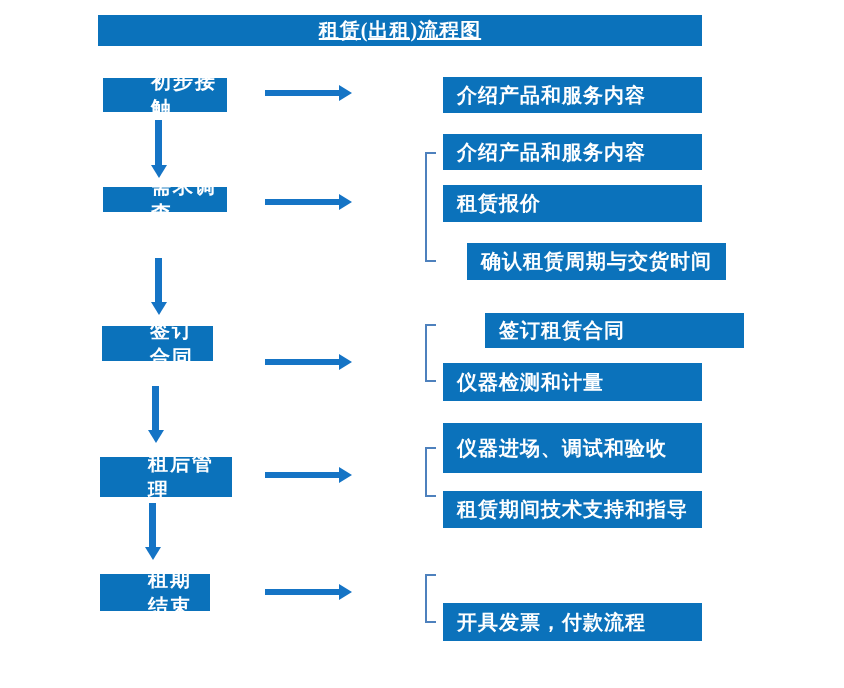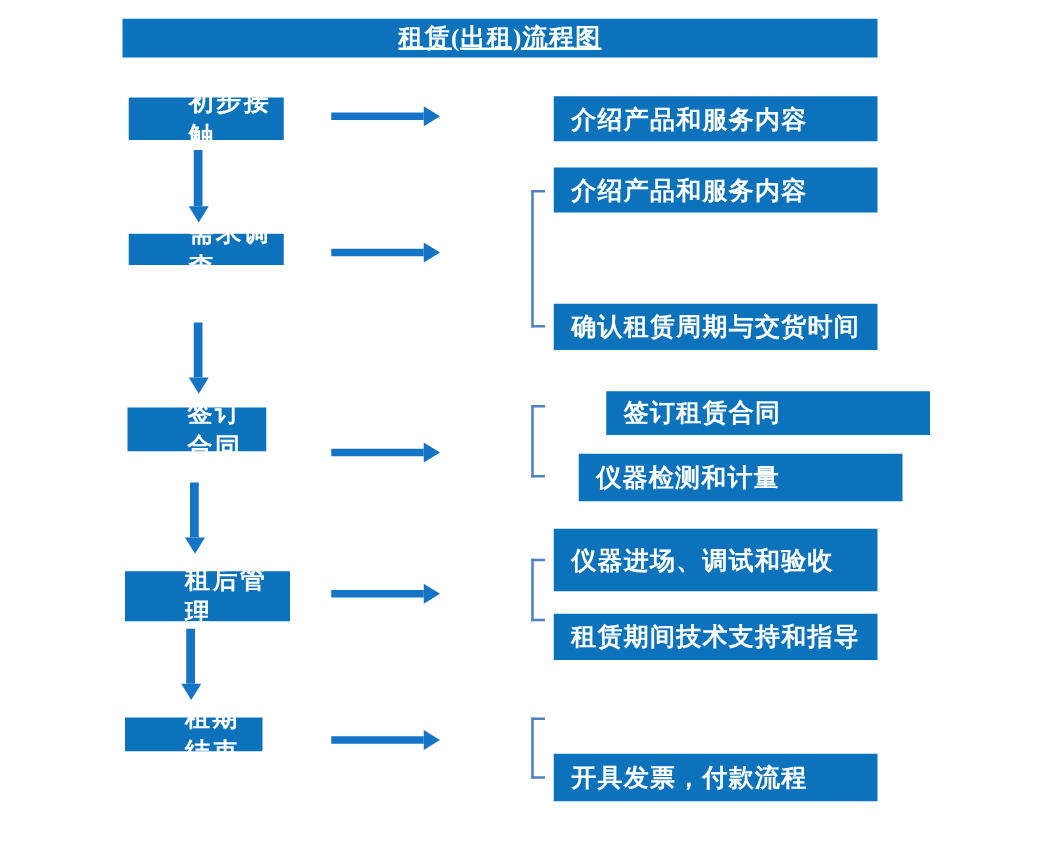--- a/index.html
+++ b/index.html
@@ -53,44 +53,45 @@
 <body>
 
 <div class="canvas">
 
   <div class="banner">租赁(出租)流程图</div>
 
   <div class="box step-box" style="left:103px;top:78px;width:124px;height:34px;">初步接触</div>
   <div class="box step-box" style="left:103px;top:187px;width:124px;height:25px;">需求调查</div>
   <div class="box step-box" style="left:102px;top:326px;width:111px;height:35px;">签订合同</div>
   <div class="box step-box" style="left:100px;top:457px;width:132px;height:40px;">租后管理</div>
-  <div class="box step-box" style="left:100px;top:574px;width:110px;height:27px;">租期结束</div>
+  <div class="box step-box" style="left:100px;top:574px;width:110px;height:37px;">租期结束</div>
 
   <div class="varrow" style="left:155px;top:120px;height:45px;"></div>
   <div class="varrow" style="left:155px;top:258px;height:44px;"></div>
   <div class="varrow" style="left:152px;top:386px;height:44px;"></div>
   <div class="varrow" style="left:149px;top:503px;height:44px;"></div>
 
   <div class="harrow" style="top:90px;"></div>
   <div class="harrow" style="top:199px;"></div>
   <div class="harrow" style="top:359px;"></div>
   <div class="harrow" style="top:472px;"></div>
   <div class="harrow" style="top:589px;"></div>
 
   <div class="bracket" style="top:152px;height:110px;"></div>
   <div class="bracket" style="top:324px;height:58px;"></div>
   <div class="bracket" style="top:447px;height:50px;"></div>
   <div class="bracket" style="top:574px;height:49px;"></div>
 
   <div class="box detail-box" style="top:77px;height:36px;">介绍产品和服务内容</div>
 
   <div class="box detail-box" style="top:134px;height:36px;">介绍产品和服务内容</div>
-  <div class="box detail-box" style="top:243px;height:37px;">确认租赁周期与交货时间</div>
+  <div class="box detail-box" style="top:185px;height:37px;">租赁报价</div>
+  <div class="box detail-box" style="top:243px;height:37px;margin-left:24px;">确认租赁周期与交货时间</div>
 
   <div class="box detail-box" style="top:313px;height:35px;margin-left:42px;">签订租赁合同</div>
-  <div class="box detail-box" style="top:363px;height:38px;margin-left:20px;">仪器检测和计量</div>
+  <div class="box detail-box" style="top:363px;height:38px;">仪器检测和计量</div>
 
   <div class="box detail-box" style="top:423px;height:50px;">仪器进场、调试和验收</div>
   <div class="box detail-box" style="top:491px;height:37px;">租赁期间技术支持和指导</div>
 
   <div class="box detail-box" style="top:603px;height:38px;">开具发票，付款流程</div>
 
 </div>
 
 </body></html>

